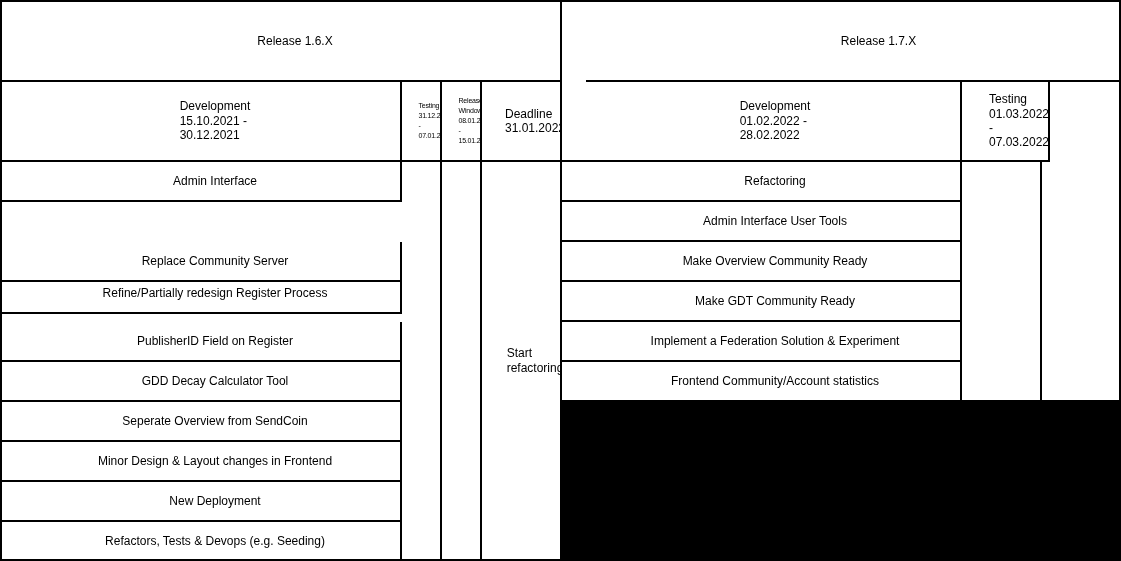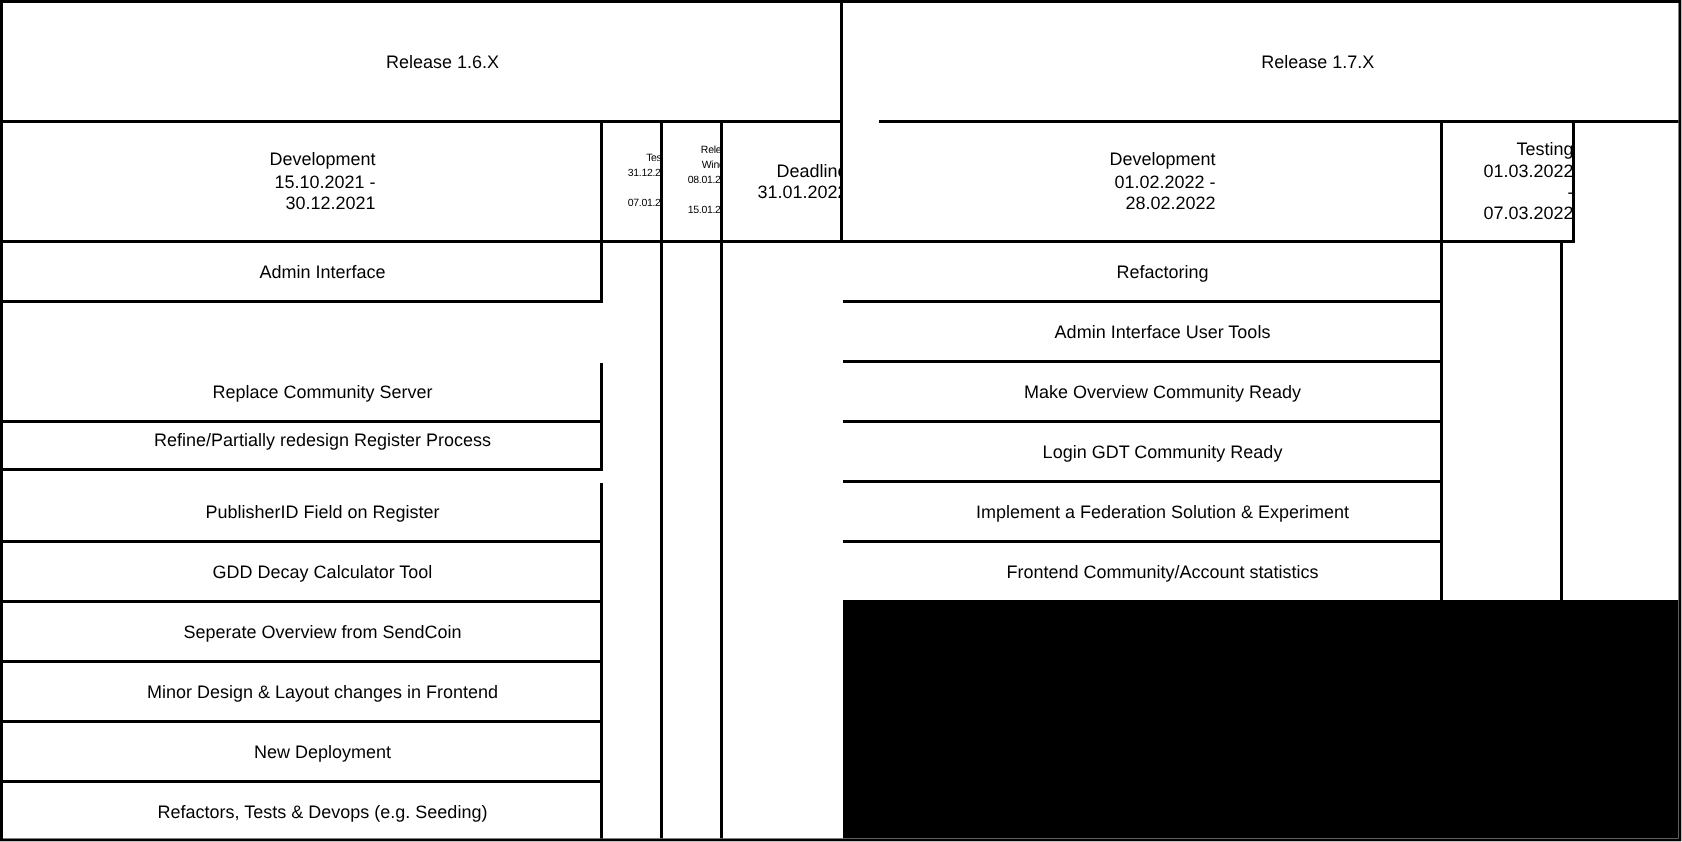--- a/index.html
+++ b/index.html
@@ -19,21 +19,21 @@
     color: #000000;
   }
   .cell {
     position: absolute;
     box-sizing: border-box;
     border-right: 2px solid #000000;
     border-bottom: 2px solid #000000;
     display: flex;
     align-items: center;
     justify-content: center;
-    text-align: right;
+    text-align: left;
     font-size: 12px;
     line-height: 1.2;
     white-space: pre-line;
     overflow: hidden;
     padding-left: 28px;
   }
   .no-br { border-right: none; }
   .no-bb { border-bottom: none; }
   .small {
     font-size: 7px;
@@ -80,25 +80,27 @@
   <div class="cell" style="left:0;top:272px;width:400px;height:40px">Refine/Partially redesign Register Process</div>
   <div class="cell" style="left:0;top:320px;width:400px;height:40px">PublisherID Field on Register</div>
   <div class="cell" style="left:0;top:360px;width:400px;height:40px">GDD Decay Calculator Tool</div>
   <div class="cell" style="left:0;top:400px;width:400px;height:40px">Seperate Overview from SendCoin</div>
   <div class="cell" style="left:0;top:440px;width:400px;height:40px">Minor Design &amp; Layout changes in Frontend</div>
   <div class="cell" style="left:0;top:480px;width:400px;height:40px">New Deployment</div>
   <div class="cell" style="left:0;top:520px;width:400px;height:40px">Refactors, Tests &amp; Devops (e.g. Seeding)</div>
 
   <div class="cell no-bb" style="left:400px;top:160px;width:40px;height:397px"></div>
   <div class="cell no-bb" style="left:440px;top:160px;width:40px;height:397px"></div>
+  <div class="cell no-bb" style="left:480px;top:160px;width:80px;height:397px">Start
+refactoring</div>
 
   <div class="cell" style="left:560px;top:160px;width:400px;height:40px">Refactoring</div>
   <div class="cell" style="left:560px;top:200px;width:400px;height:40px">Admin Interface User Tools</div>
   <div class="cell" style="left:560px;top:240px;width:400px;height:40px">Make Overview Community Ready</div>
-  <div class="cell" style="left:560px;top:280px;width:400px;height:40px">Login GDT Community Ready</div>
+  <div class="cell" style="left:560px;top:280px;width:400px;height:40px">Make GDT Community Ready</div>
   <div class="cell" style="left:560px;top:360px;width:400px;height:40px">Frontend Community/Account statistics</div>
   <div class="cell" style="left:560px;top:320px;width:400px;height:40px">Implement a Federation Solution &amp; Experiment</div>
 
   <div class="cell" style="left:960px;top:160px;width:80px;height:240px"></div>
   <div class="cell no-br" style="left:1040px;top:160px;width:77px;height:240px"></div>
 
   <div class="redacted" style="left:560px;top:400px;width:557px;height:157px"></div>
 
 </div>
 

